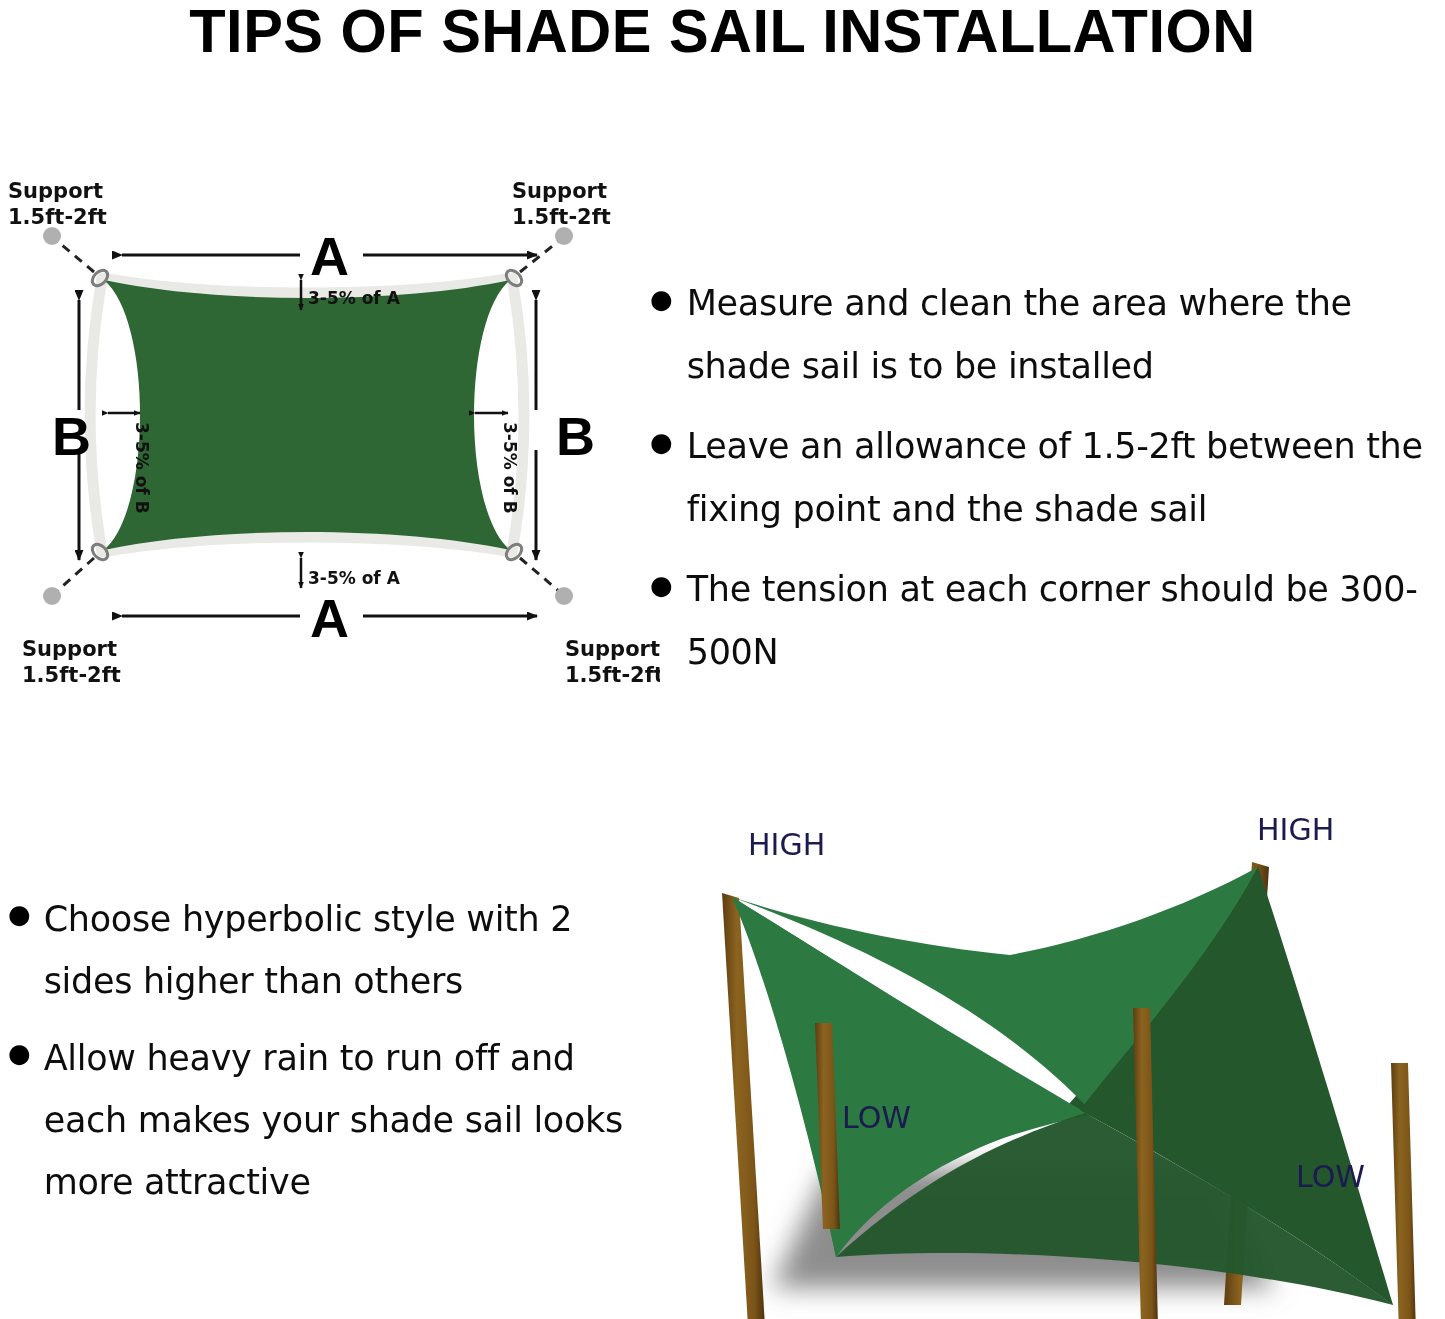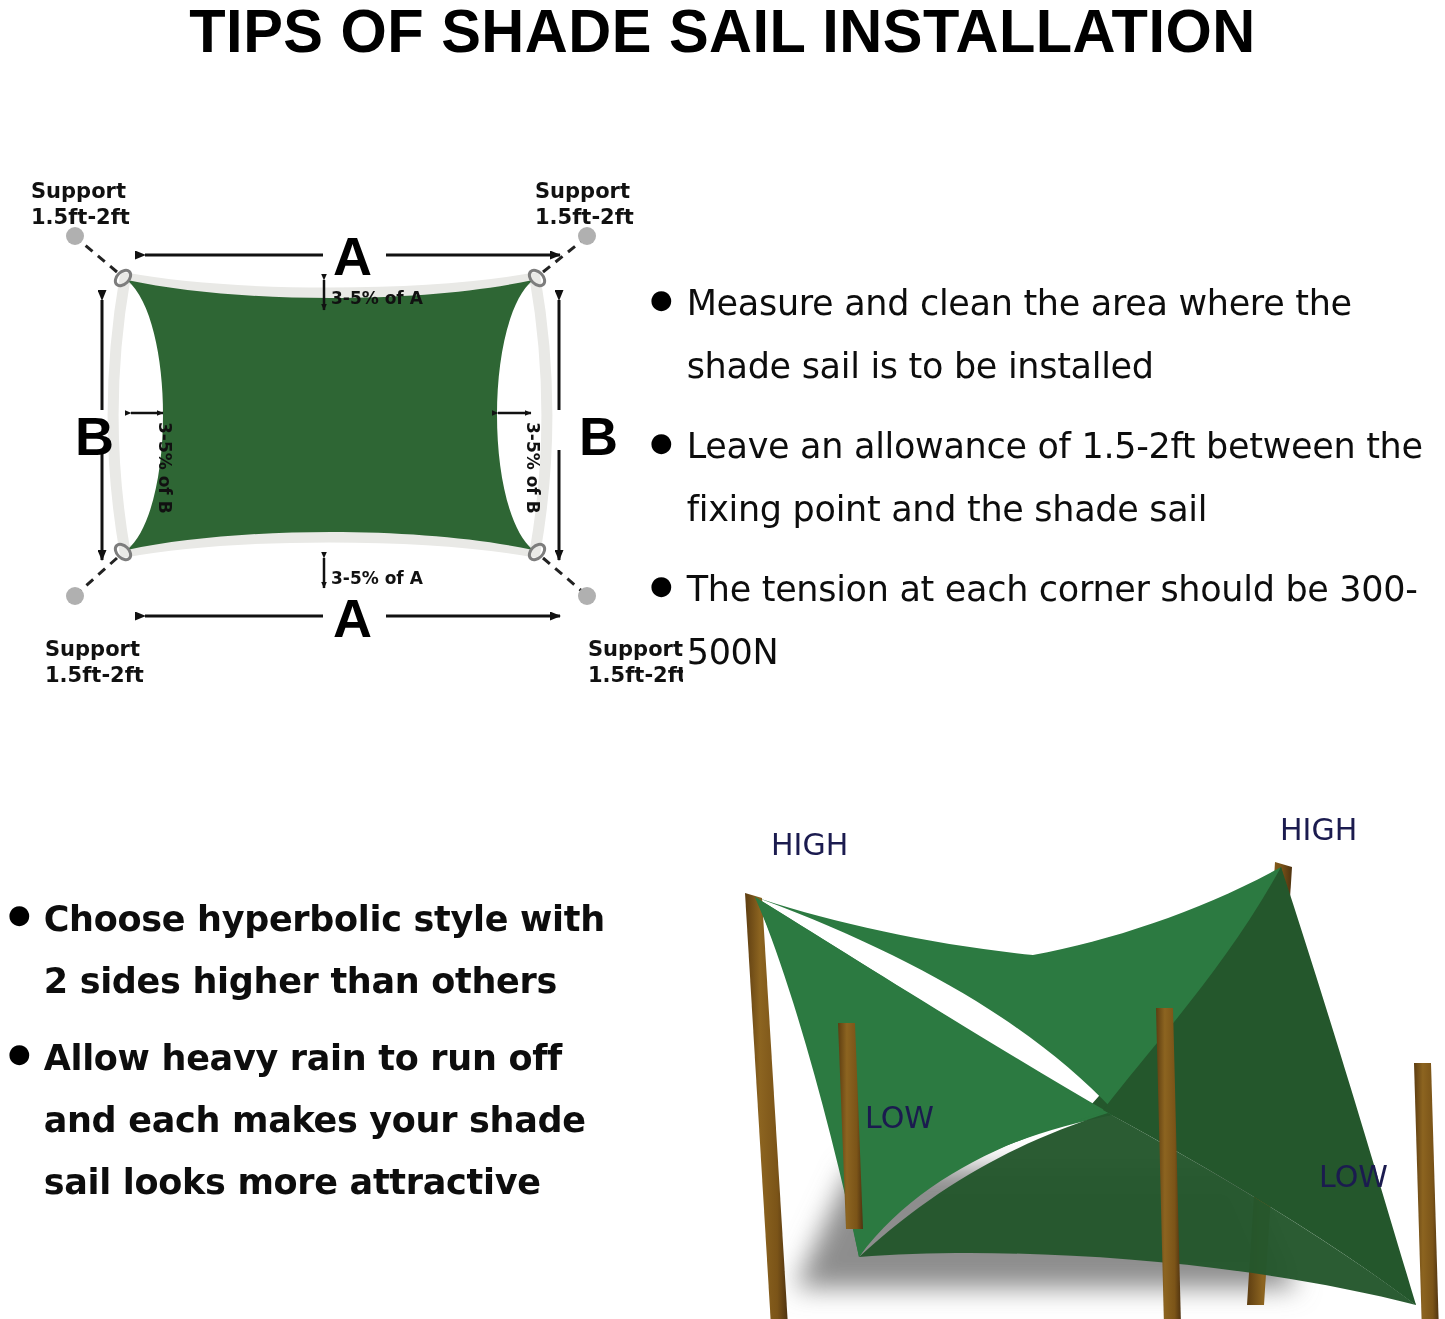--- a/index.html
+++ b/index.html
@@ -28,21 +28,21 @@
     font-size: 62px;
     line-height: 66px;
     letter-spacing: 0.5px;
     color: #000000;
     transform: scaleX(0.96);
     transform-origin: 50% 0;
     white-space: nowrap;
   }
 
   
-  .panel { position: absolute; padding-left: 23px; }
+  .panel { position: absolute; }
   .panel svg { display: block; }
 
   
   .bullets { position: absolute; }
   .bullet-row {
     display: flex;
     align-items: flex-start;
   }
   .bullet-dot {
     flex: 0 0 auto;
@@ -75,21 +75,20 @@
   #bullets-bottom-left .bullet-dot {
     font-size: 26px;
     margin-top: 13px;
     margin-right: 13px;
   }
   #bullets-bottom-left .bullet-text {
     font-family: "DejaVu Sans", sans-serif;
     font-size: 35px;
     line-height: 62px;
     letter-spacing: -0.3px;
-    font-weight: bold;
   }
 
   
   .svg-label {
     font-family: "DejaVu Sans", sans-serif;
     font-size: 21px;
     font-weight: 600;
     fill: #111111;
   }
   .svg-dim {

